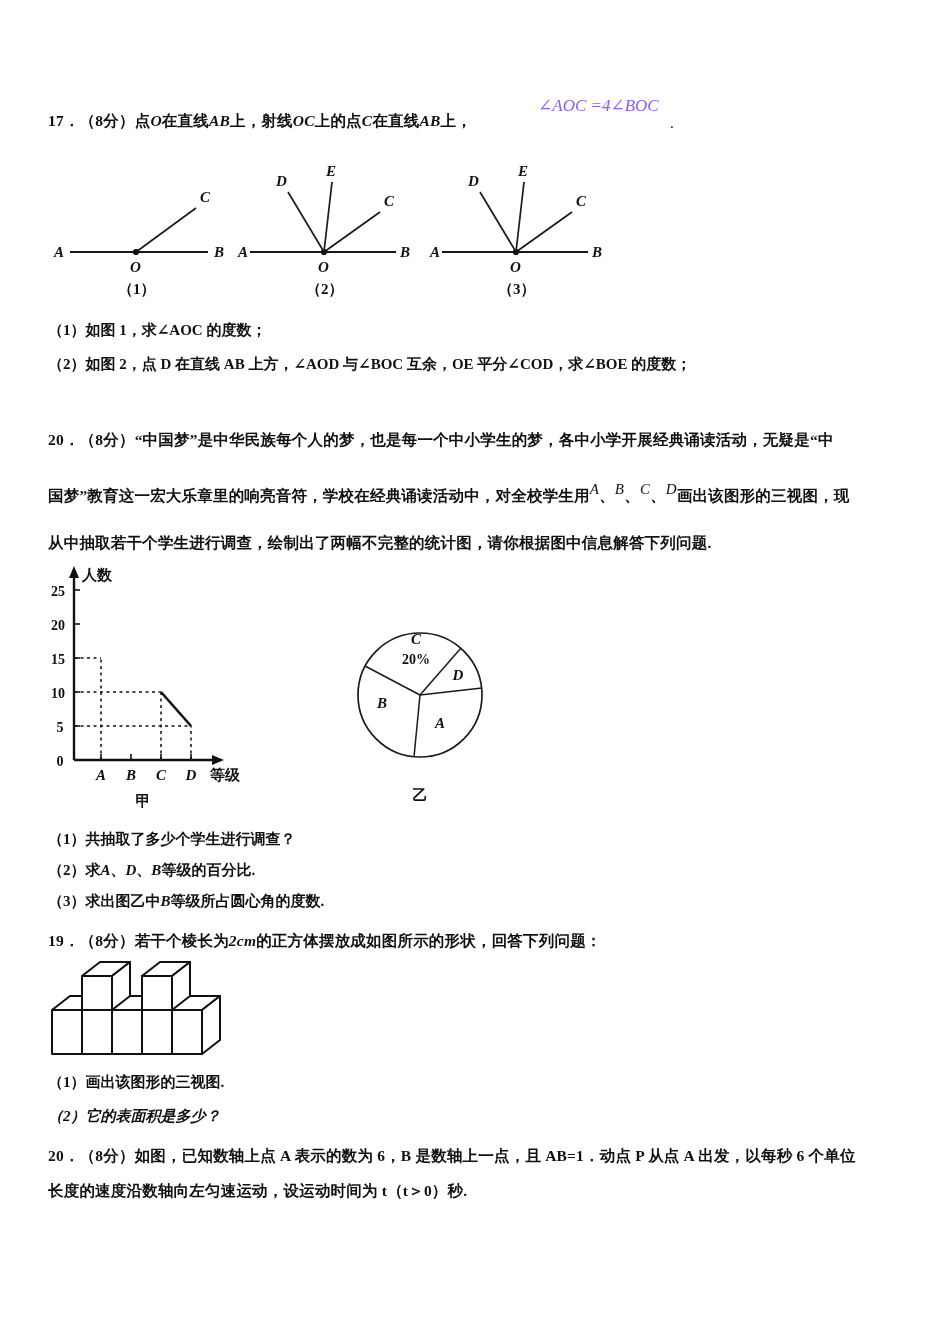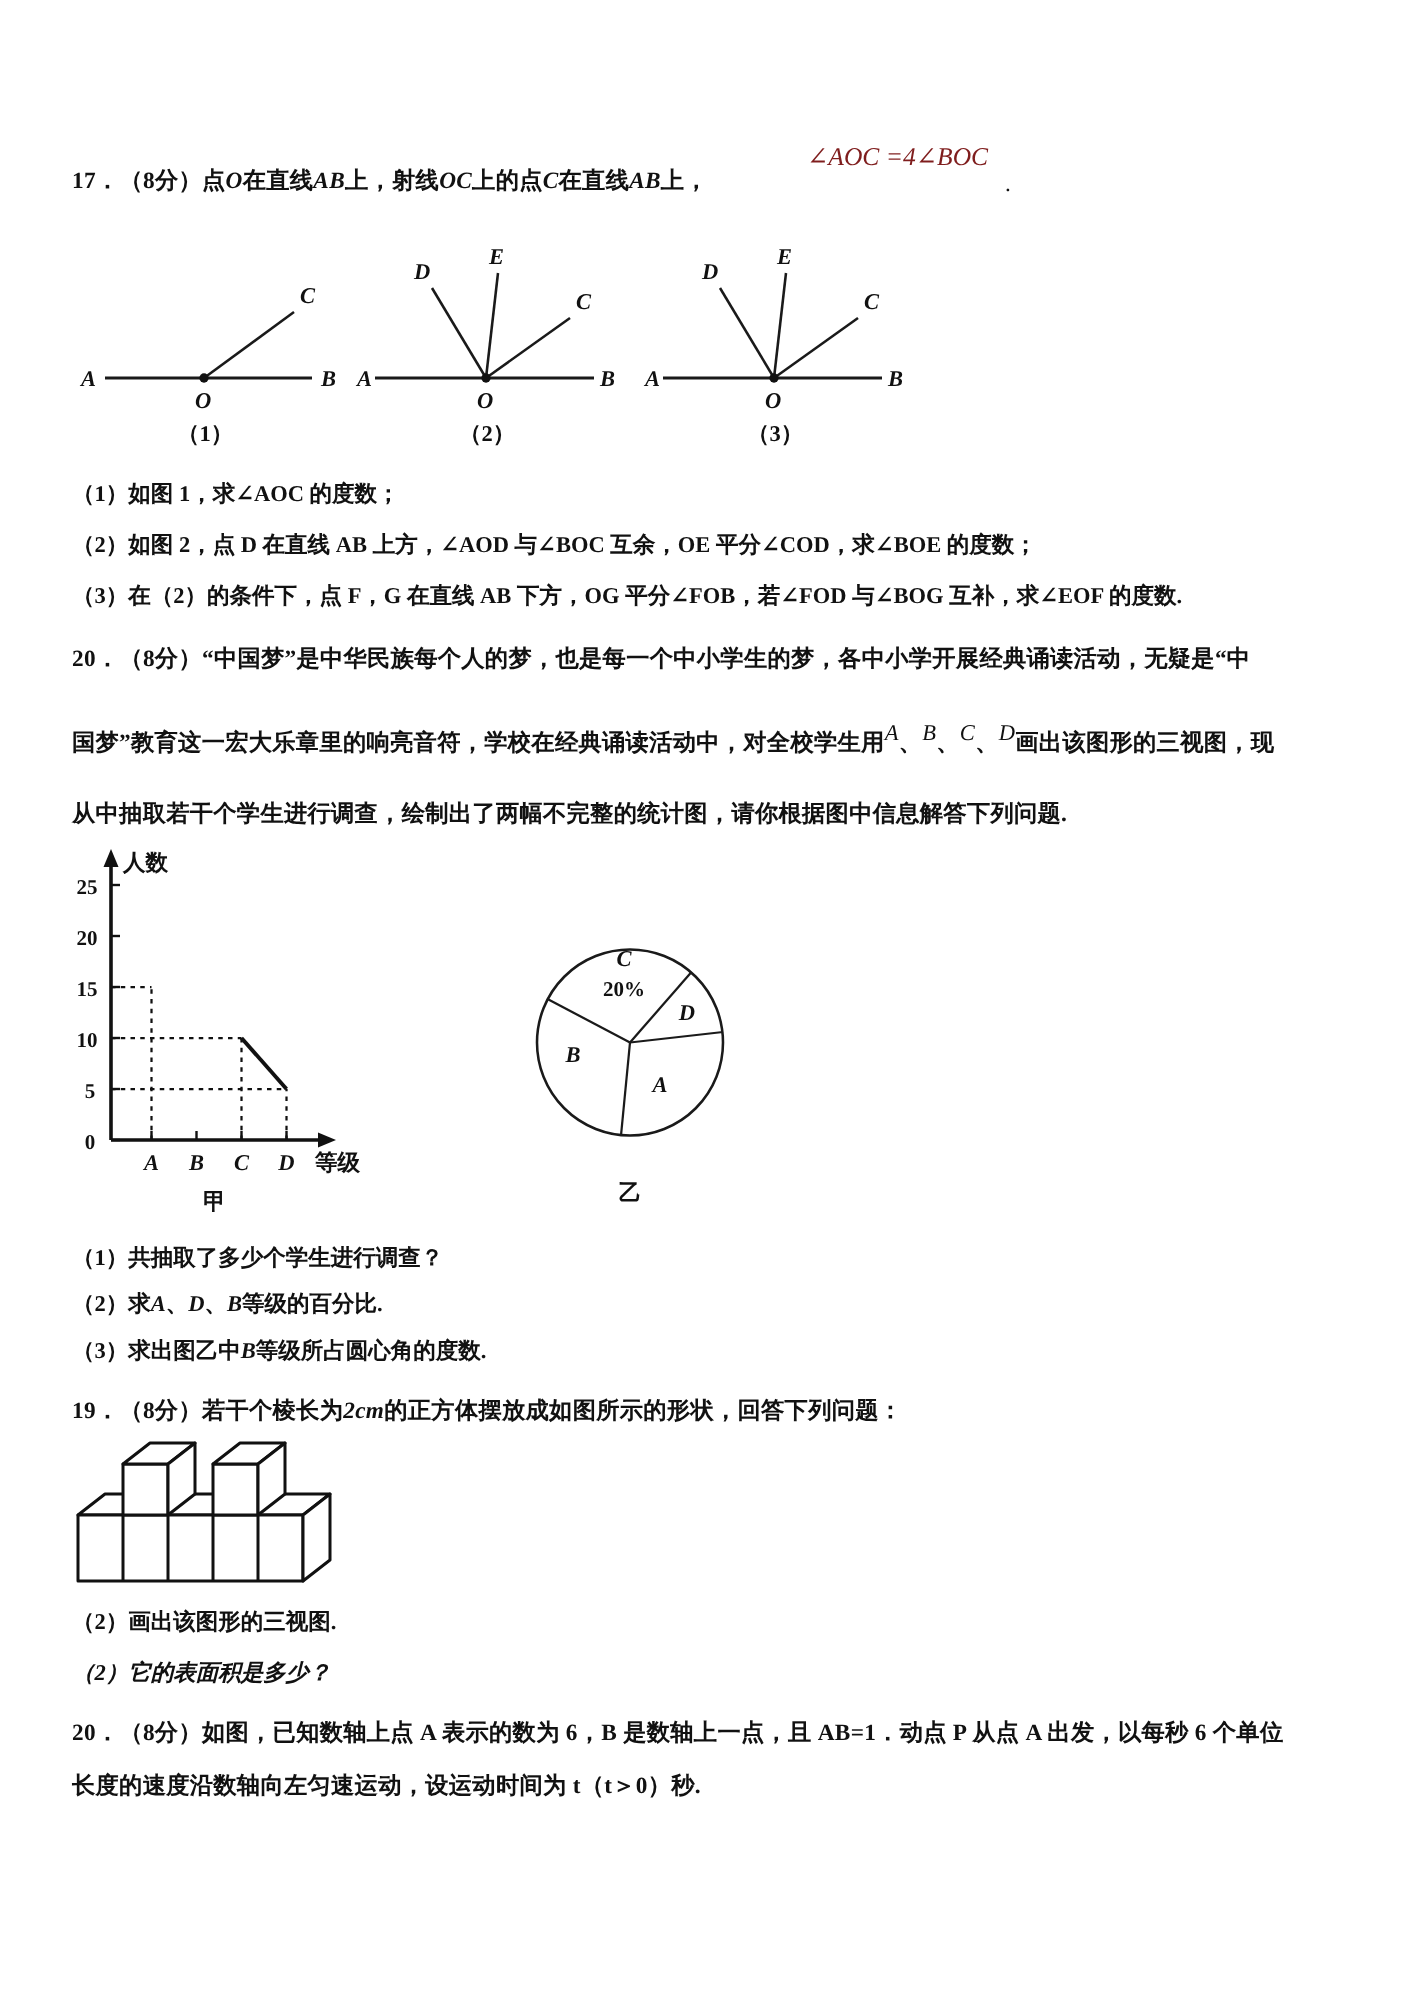--- a/index.html
+++ b/index.html
@@ -43,21 +43,21 @@
   .ital {
     font-style: italic;
     font-family: "Liberation Serif", "DejaVu Serif", serif;
   }
   .mathbig {
     position: absolute;
     font-style: italic;
     font-size: 17px;
     font-weight: normal;
     font-family: "Liberation Serif", "DejaVu Serif", serif;
-    color: #7f1d1d;
+    color: #8b5cf6;
     white-space: nowrap;
   }
   .inline-grade {
     font-style: italic;
     font-size: 15px;
     font-weight: normal;
     position: relative;
     top: -7px;
   }
 
@@ -148,21 +148,20 @@
       <text class="lbl" x="144" y="46">C</text>
       <text class="lbl" x="86" y="16">E</text>
       <text class="lbl" x="36" y="26">D</text>
       <text class="lbl" x="78" y="112">O</text>
       <text class="cap" x="66" y="134">（3）</text>
     </svg>
   </div>
 
   <div class="sub" style="left:48px; top:318px;">（1）如图 1，求∠AOC 的度数；</div>
   <div class="sub" style="left:48px; top:352px;">（2）如图 2，点 D 在直线 AB 上方，∠AOD 与∠BOC 互余，OE 平分∠COD，求∠BOE 的度数；</div>
-  <div class="sub" style="left:48px; top:386px;">（3）在（2）的条件下，点 F，G 在直线 AB 下方，OG 平分∠FOB，若∠FOD 与∠BOG 互补，求∠EOF 的度数.</div>
 
   <div class="qline" style="left:48px; top:427px;">20．（8分）“中国梦”是中华民族每个人的梦，也是每一个中小学生的梦，各中小学开展经典诵读活动，无疑是“中</div>
 
   <div class="qline" style="left:48px; top:483px;">
     <span>国梦”教育这一宏大乐章里的响亮音符，学校在经典诵读活动中，对全校学生用</span><span class="inline-grade">A</span><span>、</span><span class="inline-grade">B</span><span>、</span><span class="inline-grade">C</span><span>、</span><span class="inline-grade">D</span><span>画出该图形的三视图，现</span>
   </div>
 
   <div class="qline" style="left:48px; top:530px;">从中抽取若干个学生进行调查，绘制出了两幅不完整的统计图，请你根据图中信息解答下列问题.</div>
 
   <div class="fig" style="left:48px; top:560px;">
@@ -269,19 +268,19 @@
         <polygon points="38,14 56,0 86,0 68,14"></polygon>
         <polygon points="68,14 86,0 86,34 68,48"></polygon>
 
         <polygon points="98,14 128,14 128,48 98,48"></polygon>
         <polygon points="98,14 116,0 146,0 128,14"></polygon>
         <polygon points="128,14 146,0 146,34 128,48"></polygon>
       </g>
     </svg>
   </div>
 
-  <div class="sub" style="left:48px; top:1070px;">（2）画出该图形的三视图.</div>
+  <div class="sub" style="left:48px; top:1070px;">（1）画出该图形的三视图.</div>
   <div class="sub" style="left:48px; top:1104px;font-style:italic;">（2）它的表面积是多少？</div>
 
   <div class="qline" style="left:48px; top:1143px;">20．（8分）如图，已知数轴上点 A 表示的数为 6，B 是数轴上一点，且 AB=1．动点 P 从点 A 出发，以每秒 6 个单位</div>
   <div class="qline" style="left:48px; top:1178px;">长度的速度沿数轴向左匀速运动，设运动时间为 t（t＞0）秒.</div>
 
 </div>
 
 </body></html>

